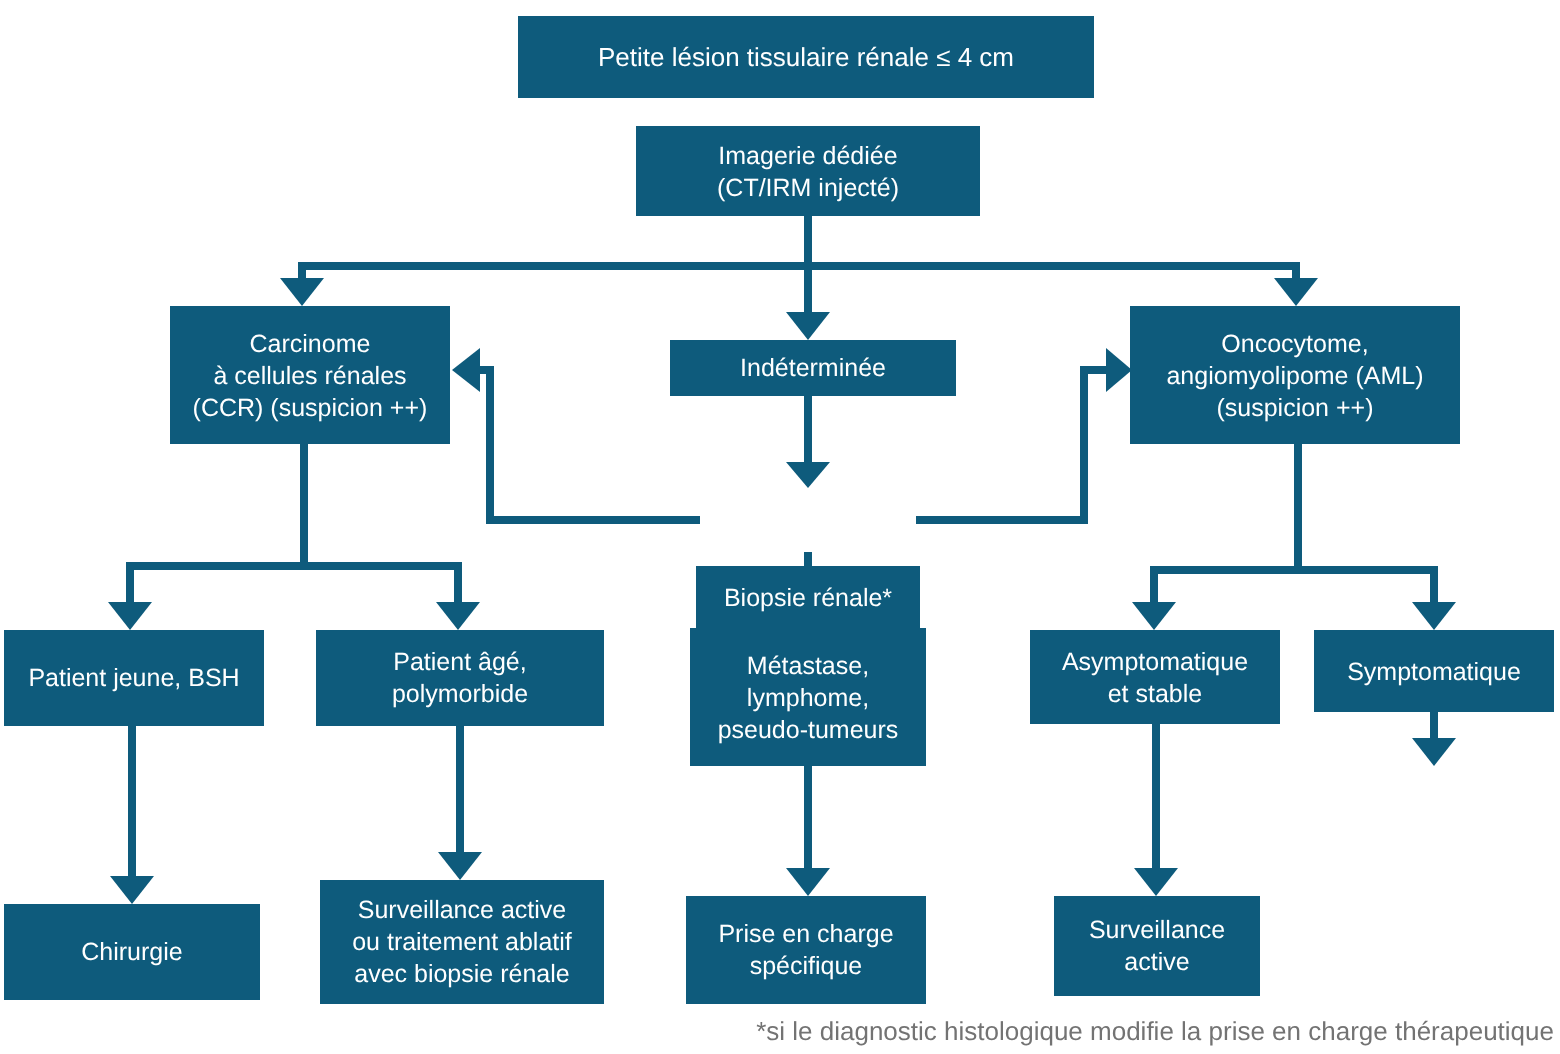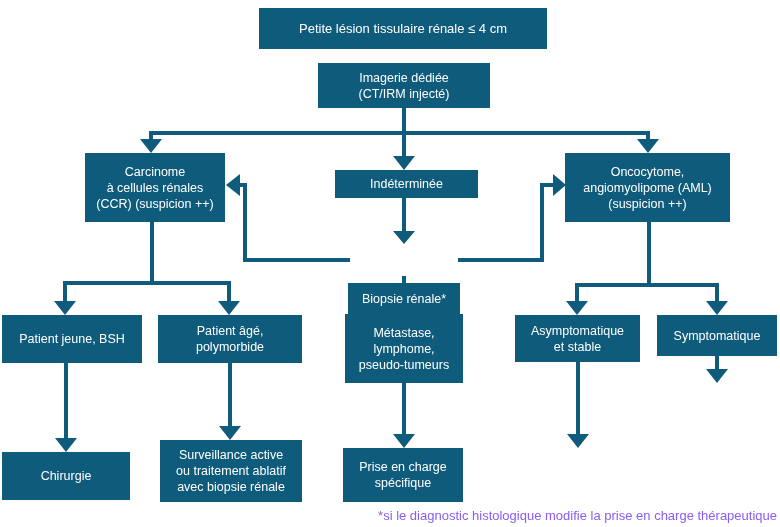--- a/index.html
+++ b/index.html
@@ -40,21 +40,21 @@
     padding: 2px 4px;
   }
   .node.big { font-size: 13px; }
   .footnote {
     position: absolute;
     right: 3px;
     top: 508px;
     width: 500px;
     text-align: right;
     font-size: 13px;
-    color: #8b5cf6;
+    color: #737373;
   }
 </style>
 </head>
 <body>
 
 <div class="canvas">
 
   <svg class="edges-svg" viewBox="0 0 780 527" xmlns="http://www.w3.org/2000/svg">
 
     <g>
@@ -141,21 +141,21 @@
 (CCR) (suspicion ++)</div>
 
   <div class="node" style="left:335px; top:170px; width:143px; height:28px;">Indéterminée</div>
 
   <div class="node" style="left:565px; top:153px; width:165px; height:69px;">Oncocytome,
 angiomyolipome (AML)
 (suspicion ++)</div>
 
   <div class="node" style="left:348px; top:244px; width:112px; height:32px;margin-top:39px;">Biopsie rénale*</div>
 
-  <div class="node" style="left:2px; top:315px; width:140px; height:48px;">Patient jeune, BSH</div>
+  <div class="node" style="left:2px; top:315px; width:130px; height:48px;">Patient jeune, BSH</div>
 
   <div class="node" style="left:158px; top:315px; width:144px; height:48px;">Patient âgé,
 polymorbide</div>
 
   <div class="node" style="left:345px; top:314px; width:118px; height:69px;">Métastase,
 lymphome,
 pseudo-tumeurs</div>
 
   <div class="node" style="left:515px; top:315px; width:125px; height:47px;">Asymptomatique
 et stable</div>
@@ -164,17 +164,19 @@
 
   <div class="node" style="left:2px; top:452px; width:128px; height:48px;">Chirurgie</div>
 
   <div class="node" style="left:160px; top:440px; width:142px; height:62px;">Surveillance active
 ou traitement ablatif
 avec biopsie rénale</div>
 
   <div class="node" style="left:343px; top:448px; width:120px; height:54px;">Prise en charge
 spécifique</div>
 
+  <div class="node" style="left:527px; top:448px; width:103px; height:50px;">Surveillance
+active</div>
 
 
   <div class="footnote">*si le diagnostic histologique modifie la prise en charge thérapeutique</div>
 
 </div>
 
 </body></html>

